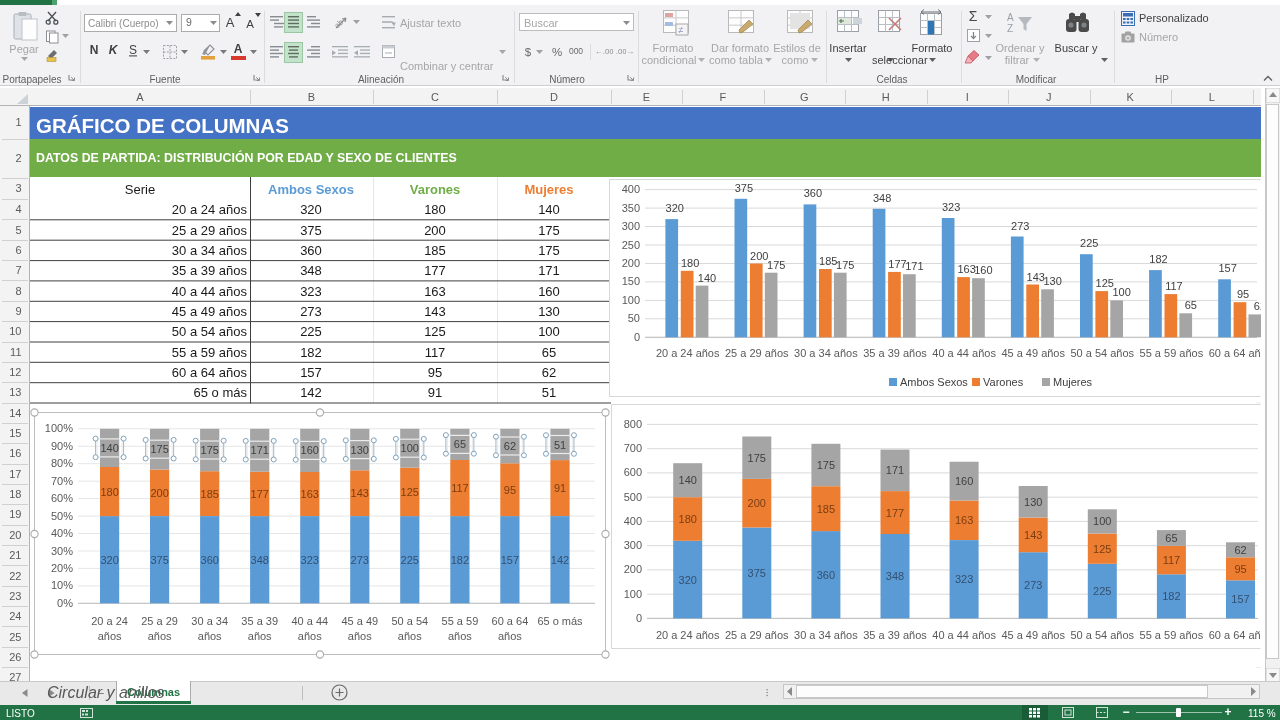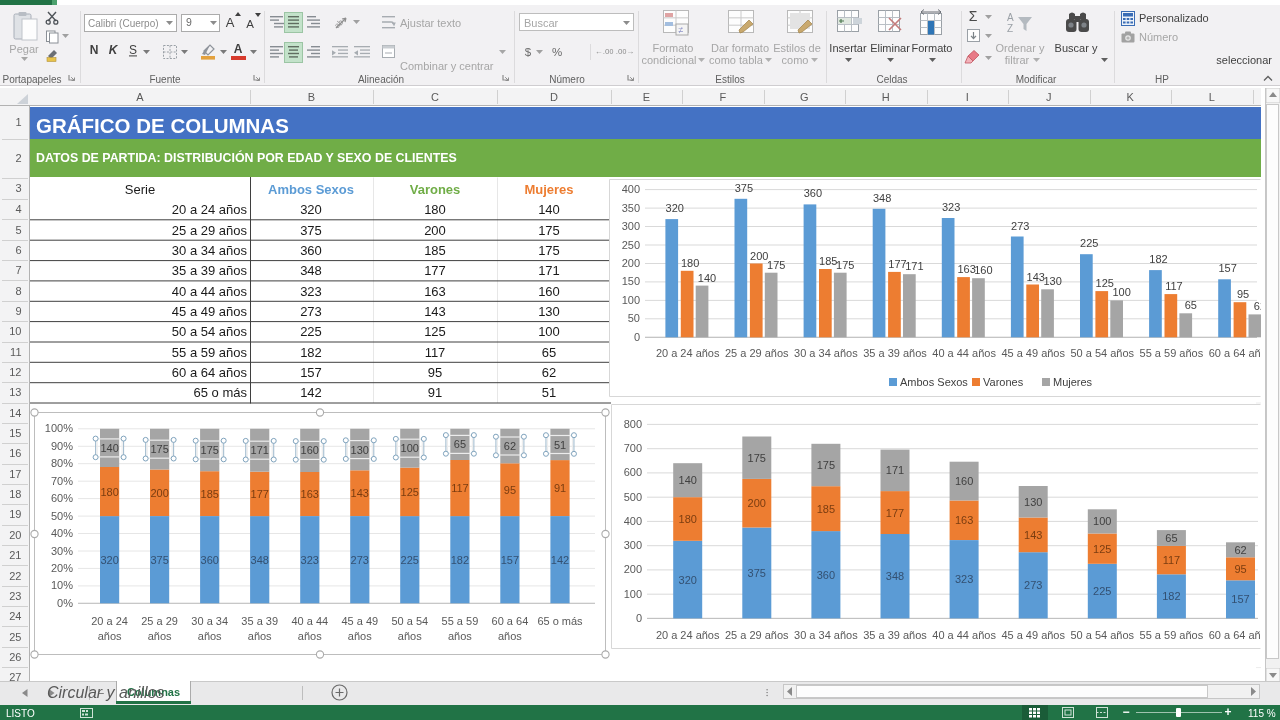--- a/index.html
+++ b/index.html
@@ -15,21 +15,20 @@
 <div style="position:absolute;left:264px;top:11px;width:1px;height:72px;background:#dcdbdd;"></div>
 <div style="position:absolute;left:514px;top:11px;width:1px;height:72px;background:#dcdbdd;"></div>
 <div style="position:absolute;left:638px;top:11px;width:1px;height:72px;background:#dcdbdd;"></div>
 <div style="position:absolute;left:826px;top:11px;width:1px;height:72px;background:#dcdbdd;"></div>
 <div style="position:absolute;left:961px;top:11px;width:1px;height:72px;background:#dcdbdd;"></div>
 <div style="position:absolute;left:1114px;top:11px;width:1px;height:72px;background:#dcdbdd;"></div>
 <div style="position:absolute;left:-168px;top:79px;width:400px;text-align:center;transform:translateY(-50%);font-size:10px;color:#5f5f5f;font-weight:400;line-height:1.1;white-space:nowrap;">Portapapeles</div>
 <div style="position:absolute;left:-35px;top:79px;width:400px;text-align:center;transform:translateY(-50%);font-size:10px;color:#5f5f5f;font-weight:400;line-height:1.1;white-space:nowrap;">Fuente</div>
 <div style="position:absolute;left:181px;top:79px;width:400px;text-align:center;transform:translateY(-50%);font-size:10px;color:#5f5f5f;font-weight:400;line-height:1.1;white-space:nowrap;">Alineación</div>
 <div style="position:absolute;left:367px;top:79px;width:400px;text-align:center;transform:translateY(-50%);font-size:10px;color:#5f5f5f;font-weight:400;line-height:1.1;white-space:nowrap;">Número</div>
-<div style="position:absolute;left:530px;top:79px;width:400px;text-align:center;transform:translateY(-50%);font-size:10px;color:#5f5f5f;font-weight:400;line-height:1.1;white-space:nowrap;">Estilos</div>
 <div style="position:absolute;left:836px;top:79px;width:400px;text-align:center;transform:translateY(-50%);font-size:10px;color:#5f5f5f;font-weight:400;line-height:1.1;white-space:nowrap;">Modificar</div>
 <div style="position:absolute;left:692px;top:79px;width:400px;text-align:center;transform:translateY(-50%);font-size:10px;color:#5f5f5f;font-weight:400;line-height:1.1;white-space:nowrap;">Celdas</div>
 <div style="position:absolute;left:962px;top:79px;width:400px;text-align:center;transform:translateY(-50%);font-size:10px;color:#5f5f5f;font-weight:400;line-height:1.1;white-space:nowrap;">HP</div>
 <svg style="position:absolute;left:68px;top:74px" width="8" height="8">
       <path d="M1 1 L1 6 L6 6" fill="none" stroke="#8e8e8e" stroke-width="1.2"></path>
       <path d="M3.2 3.2 L6.5 6.5 M6.5 3.5 L6.5 6.5 L3.5 6.5" fill="none" stroke="#8e8e8e" stroke-width="1"></path>
     </svg>
 <svg style="position:absolute;left:253px;top:74px" width="8" height="8">
       <path d="M1 1 L1 6 L6 6" fill="none" stroke="#8e8e8e" stroke-width="1.2"></path>
       <path d="M3.2 3.2 L6.5 6.5 M6.5 3.5 L6.5 6.5 L3.5 6.5" fill="none" stroke="#8e8e8e" stroke-width="1"></path>
@@ -189,20 +188,21 @@
 <div style="position:absolute;left:519px;top:13px;width:115px;height:18px;background:#fff;border:1px solid #bdbdbd;"></div>
 <div style="position:absolute;left:524px;top:22.5px;transform:translateY(-50%);font-size:11px;color:#a6a6a6;font-weight:400;line-height:1.1;white-space:nowrap;">Buscar</div>
 <svg style="position:absolute;left:622.5px;top:20.5px" width="7" height="5">
       <polygon points="0,0 7,0 3.5,4" fill="#8c8c8c"></polygon>
     </svg>
 <div style="position:absolute;left:328px;top:51.5px;width:400px;text-align:center;transform:translateY(-50%);font-size:11.5px;color:#6a6a6a;font-weight:400;line-height:1.1;white-space:nowrap;">$</div>
 <svg style="position:absolute;left:535.5px;top:50px" width="7" height="5">
       <polygon points="0,0 7,0 3.5,4" fill="#a0a0a0"></polygon>
     </svg>
 <div style="position:absolute;left:357px;top:51.5px;width:400px;text-align:center;transform:translateY(-50%);font-size:11.5px;color:#6a6a6a;font-weight:400;line-height:1.1;white-space:nowrap;">%</div>
+<div style="position:absolute;left:376px;top:51.5px;width:400px;text-align:center;transform:translateY(-50%);font-size:8.5px;color:#6a6a6a;font-weight:400;line-height:1.1;white-space:nowrap;">000</div>
 <div style="position:absolute;left:590px;top:44px;width:1px;height:16px;background:#dcdbdd;"></div>
 <div style="position:absolute;left:404px;top:51.5px;width:400px;text-align:center;transform:translateY(-50%);font-size:8px;color:#8a8a8a;font-weight:400;line-height:1.1;white-space:nowrap;">←.0<span style="font-size:7px">0</span></div>
 <div style="position:absolute;left:425px;top:51.5px;width:400px;text-align:center;transform:translateY(-50%);font-size:8px;color:#8a8a8a;font-weight:400;line-height:1.1;white-space:nowrap;">.0<span style="font-size:7px">0</span>→</div>
 <svg style="position:absolute;left:663px;top:10px" width="26" height="30">
       <rect x="0.5" y="0.5" width="25" height="22" fill="#fdfdfd" stroke="#b9b9b9"></rect>
       <path d="M0.5 7.833333333333333 H25.5" stroke="#c9c9c9"></path>
       <path d="M0.5 15.166666666666666 H25.5" stroke="#c9c9c9"></path>
       <path d="M13.0 0.5 V22.5" stroke="#c9c9c9"></path>
       <rect x="2" y="3" width="8" height="4" fill="#dfa3a3"></rect>
       <rect x="2" y="12" width="8" height="4" fill="#a3bedf"></rect>
@@ -258,21 +258,20 @@
       <polygon points="0,0 7,0 3.5,4" fill="#5f5f5f"></polygon>
     </svg>
 <svg style="position:absolute;left:878px;top:10px" width="26" height="27">
       <rect x="0.5" y="0.5" width="21" height="21" fill="#fdfdfd" stroke="#9aa0a6"></rect>
       <path d="M0.5 7.5 H21.5" stroke="#b9bfc5"></path>
       <path d="M0.5 14.5 H21.5" stroke="#b9bfc5"></path>
       <path d="M7.5 0.5 V21.5" stroke="#b9bfc5"></path>
       <path d="M14.5 0.5 V21.5" stroke="#b9bfc5"></path>
       <path d="M11 8 L23 20 M23 8 L11 20" stroke="#c47b7b" stroke-width="1.6"></path>
     </svg>
-<div style="position:absolute;left:690px;top:48px;width:400px;text-align:center;transform:translateY(-50%);font-size:11px;color:#3f3f3f;font-weight:400;line-height:1.1;white-space:nowrap;">Eliminar</div>
 <svg style="position:absolute;left:886.5px;top:58px" width="7" height="5">
       <polygon points="0,0 7,0 3.5,4" fill="#5f5f5f"></polygon>
     </svg>
 <svg style="position:absolute;left:920px;top:13px" width="26" height="27">
       <rect x="0.5" y="0.5" width="21" height="21" fill="#fdfdfd" stroke="#9aa0a6"></rect>
       <path d="M0.5 7.5 H21.5" stroke="#b9bfc5"></path>
       <path d="M0.5 14.5 H21.5" stroke="#b9bfc5"></path>
       <path d="M7.5 0.5 V21.5" stroke="#b9bfc5"></path>
       <path d="M14.5 0.5 V21.5" stroke="#b9bfc5"></path>
       <rect x="8" y="8" width="6" height="13.5" fill="#2e75b6"></rect>
@@ -315,21 +314,21 @@
 <svg style="position:absolute;left:1064px;top:11px" width="27" height="24">
 <path d="M5 3 Q8 0 11 3 L11 8 L5 8 Z" fill="#4a4a4a"></path>
 <path d="M16 3 Q19 0 22 3 L22 8 L16 8 Z" fill="#4a4a4a"></path>
 <rect x="2" y="8" width="10.5" height="13" rx="3" fill="#4a4a4a"></rect>
 <rect x="14.5" y="8" width="10.5" height="13" rx="3" fill="#4a4a4a"></rect>
 <rect x="11" y="5" width="5" height="6" fill="#4a4a4a"></rect>
 <circle cx="7" cy="14" r="2.6" fill="#7d8287"></circle>
       <circle cx="20" cy="14" r="2.6" fill="#7d8287"></circle>
     </svg>
 <div style="position:absolute;left:876px;top:48px;width:400px;text-align:center;transform:translateY(-50%);font-size:11px;color:#3f3f3f;font-weight:400;line-height:1.1;white-space:nowrap;">Buscar y</div>
-<div style="position:absolute;left:872px;top:60px;width:400px;text-align:right;transform:translateY(-50%);font-size:11px;color:#3f3f3f;font-weight:400;line-height:1.1;white-space:nowrap;">seleccionar</div>
+<div style="position:absolute;left:872px;top:60px;width:400px;text-align:left;transform:translateY(-50%);font-size:11px;color:#3f3f3f;font-weight:400;line-height:1.1;white-space:nowrap;">seleccionar</div>
 <svg style="position:absolute;left:1100.5px;top:58px" width="7" height="5">
       <polygon points="0,0 7,0 3.5,4" fill="#5f5f5f"></polygon>
     </svg>
 <svg style="position:absolute;left:1121px;top:11px" width="14" height="15">
 <rect x="0.5" y="0.5" width="13" height="14" fill="#eef3f9" stroke="#3b6db5"></rect>
 <rect x="2" y="2" width="10" height="3.5" fill="#3b6db5"></rect>
 <g fill="#3b6db5">
         <rect x="2" y="7" width="2.6" height="2"></rect>
         <rect x="5.7" y="7" width="2.6" height="2"></rect>
         <rect x="9.4" y="7" width="2.6" height="2"></rect>

